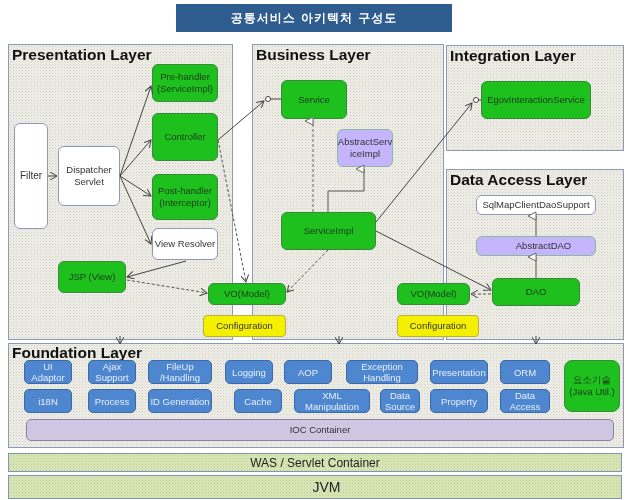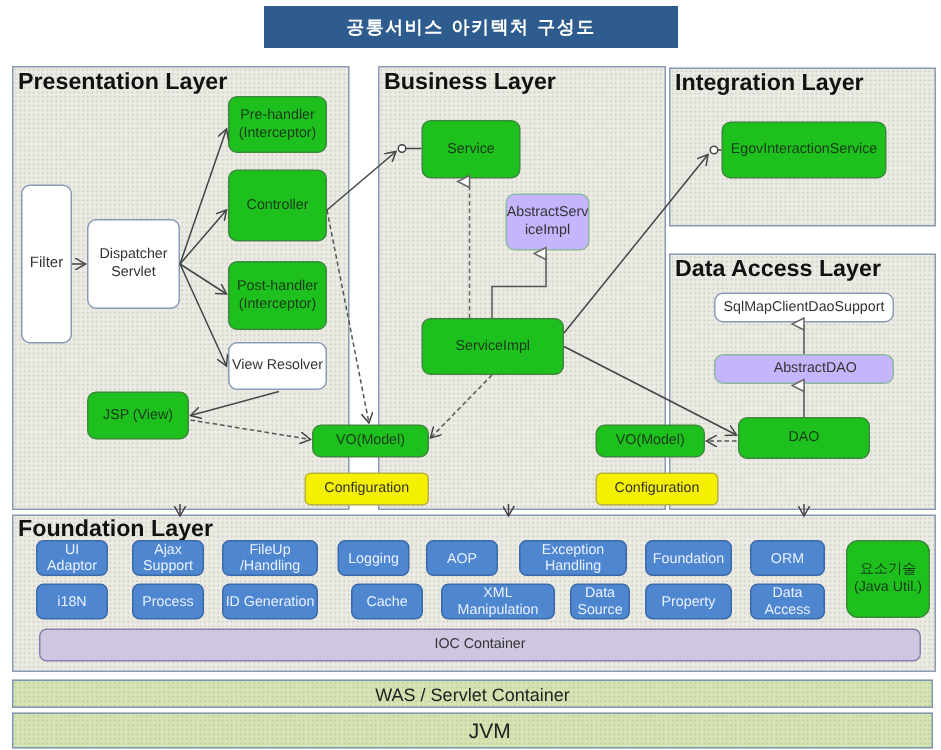--- a/index.html
+++ b/index.html
@@ -67,21 +67,21 @@
 <div class="layer" style="left:446px;top:45px;width:176px;height:104px;">
   <div class="layer-title">Integration Layer</div>
 </div>
 
 <div class="layer" style="left:446px;top:169px;width:176px;height:169px;">
   <div class="layer-title">Data Access Layer</div>
 </div>
 
 <div class="node white" style="left:14px;top:123px;width:34px;height:106px;font-size:10px;">Filter</div>
 <div class="node white" style="left:58px;top:146px;width:62px;height:60px;">Dispatcher Servlet</div>
-<div class="node green" style="left:152px;top:64px;width:66px;height:38px;">Pre-handler (Interceptor)</div>
+<div class="node green" style="left:152px;top:64px;width:66px;height:38px;">Pre-handler (ServiceImpl)</div>
 <div class="node green" style="left:152px;top:113px;width:66px;height:48px;">Controller</div>
 <div class="node green" style="left:152px;top:174px;width:66px;height:46px;">Post-handler (Interceptor)</div>
 <div class="node white" style="left:152px;top:228px;width:66px;height:32px;">View Resolver</div>
 <div class="node green" style="left:58px;top:261px;width:68px;height:32px;">JSP (View)</div>
 <div class="node green" style="left:208px;top:283px;width:78px;height:22px;">VO(Model)</div>
 <div class="node yellow" style="left:203px;top:315px;width:83px;height:22px;">Configuration</div>
 
 <div class="node green" style="left:281px;top:80px;width:66px;height:39px;">Service</div>
 <div class="node mint" style="left:337px;top:129px;width:56px;height:38px;">AbstractServ iceImpl</div>
 <div class="node green" style="left:281px;top:212px;width:95px;height:38px;">ServiceImpl</div>
@@ -98,21 +98,21 @@
   <div class="layer-title" style="top:0px;">Foundation Layer</div>
 </div>
 
 <div id="fnd-row1">
     <div class="node blue" style="left: 24px; top: 360px; width: 48px; height: 24px;">UI Adaptor</div>
     <div class="node blue" style="left: 88px; top: 360px; width: 48px; height: 24px;">Ajax Support</div>
     <div class="node blue" style="left: 148px; top: 360px; width: 64px; height: 24px;">FileUp /Handling</div>
     <div class="node blue" style="left: 225px; top: 360px; width: 48px; height: 24px;">Logging</div>
     <div class="node blue" style="left: 284px; top: 360px; width: 48px; height: 24px;">AOP</div>
     <div class="node blue" style="left: 346px; top: 360px; width: 72px; height: 24px;">Exception Handling</div>
-    <div class="node blue" style="left: 430px; top: 360px; width: 58px; height: 24px;">Foundation</div>
+    <div class="node blue" style="left: 430px; top: 360px; width: 58px; height: 24px;">Presentation</div>
     <div class="node blue" style="left: 500px; top: 360px; width: 50px; height: 24px;">ORM</div>
   </div>
 <div id="fnd-row2">
     <div class="node blue" style="left: 24px; top: 389px; width: 48px; height: 24px;">i18N</div>
     <div class="node blue" style="left: 88px; top: 389px; width: 48px; height: 24px;">Process</div>
     <div class="node blue" style="left: 148px; top: 389px; width: 64px; height: 24px;">ID Generation</div>
     <div class="node blue" style="left: 234px; top: 389px; width: 48px; height: 24px;">Cache</div>
     <div class="node blue" style="left: 294px; top: 389px; width: 76px; height: 24px;">XML Manipulation</div>
     <div class="node blue" style="left: 380px; top: 389px; width: 40px; height: 24px;">Data Source</div>
     <div class="node blue" style="left: 430px; top: 389px; width: 58px; height: 24px;">Property</div>

